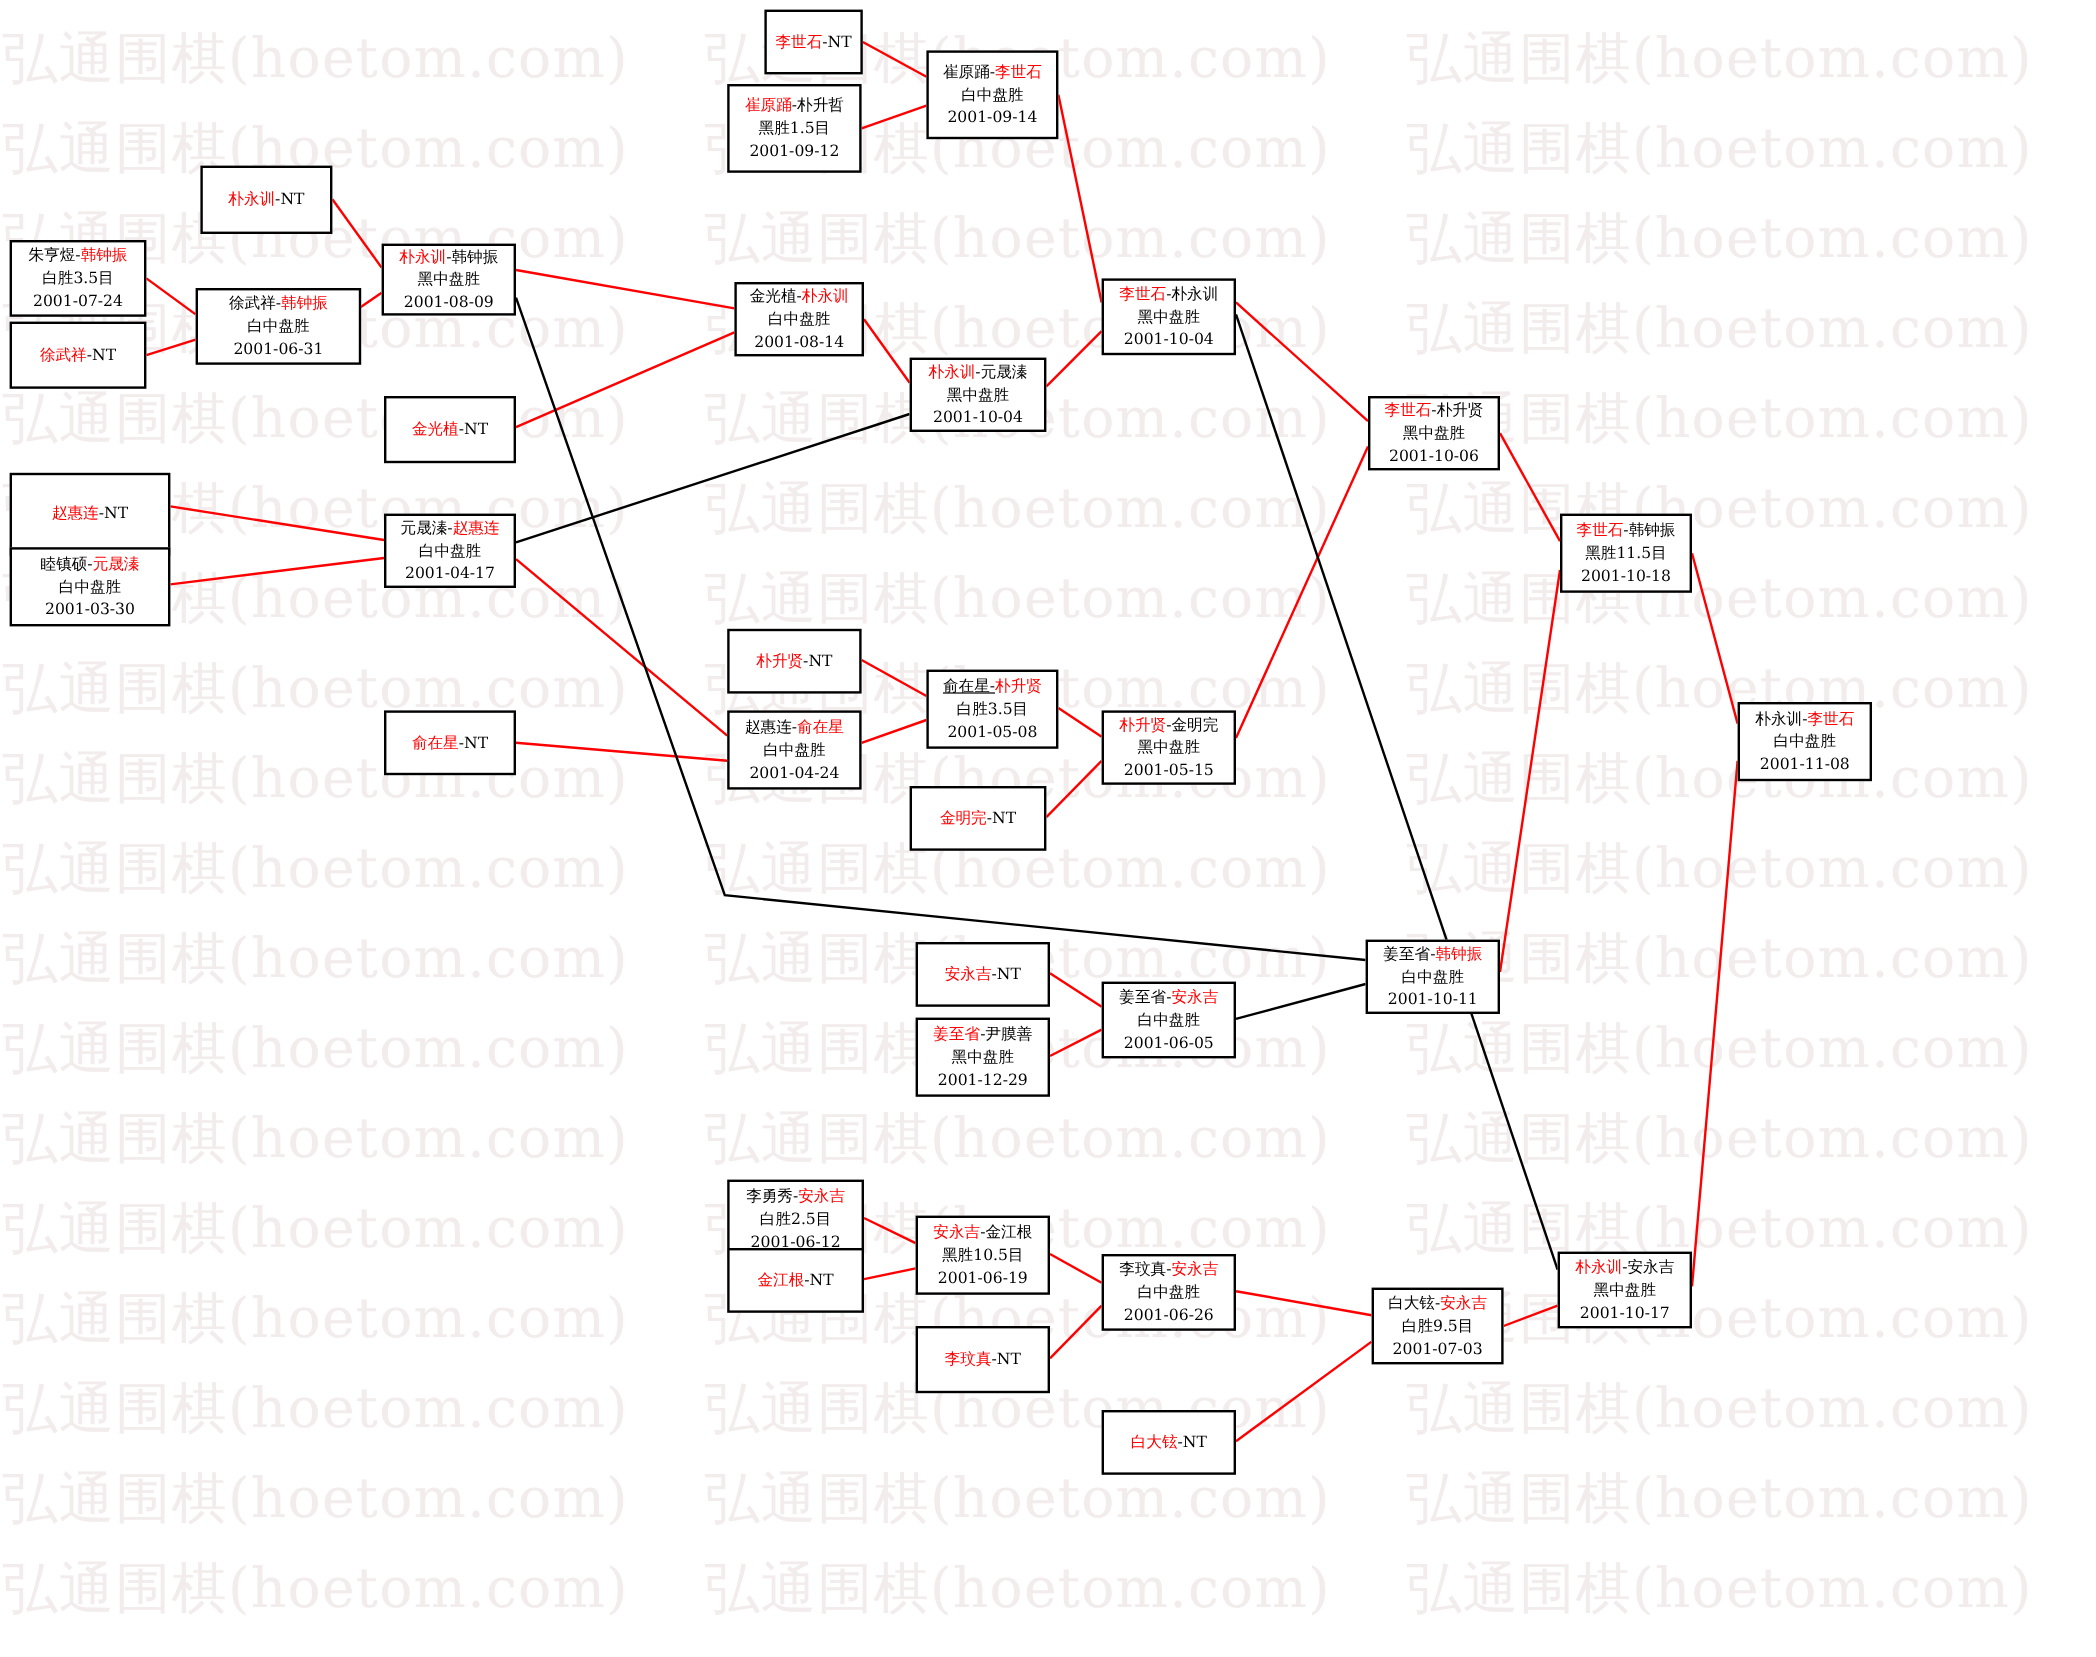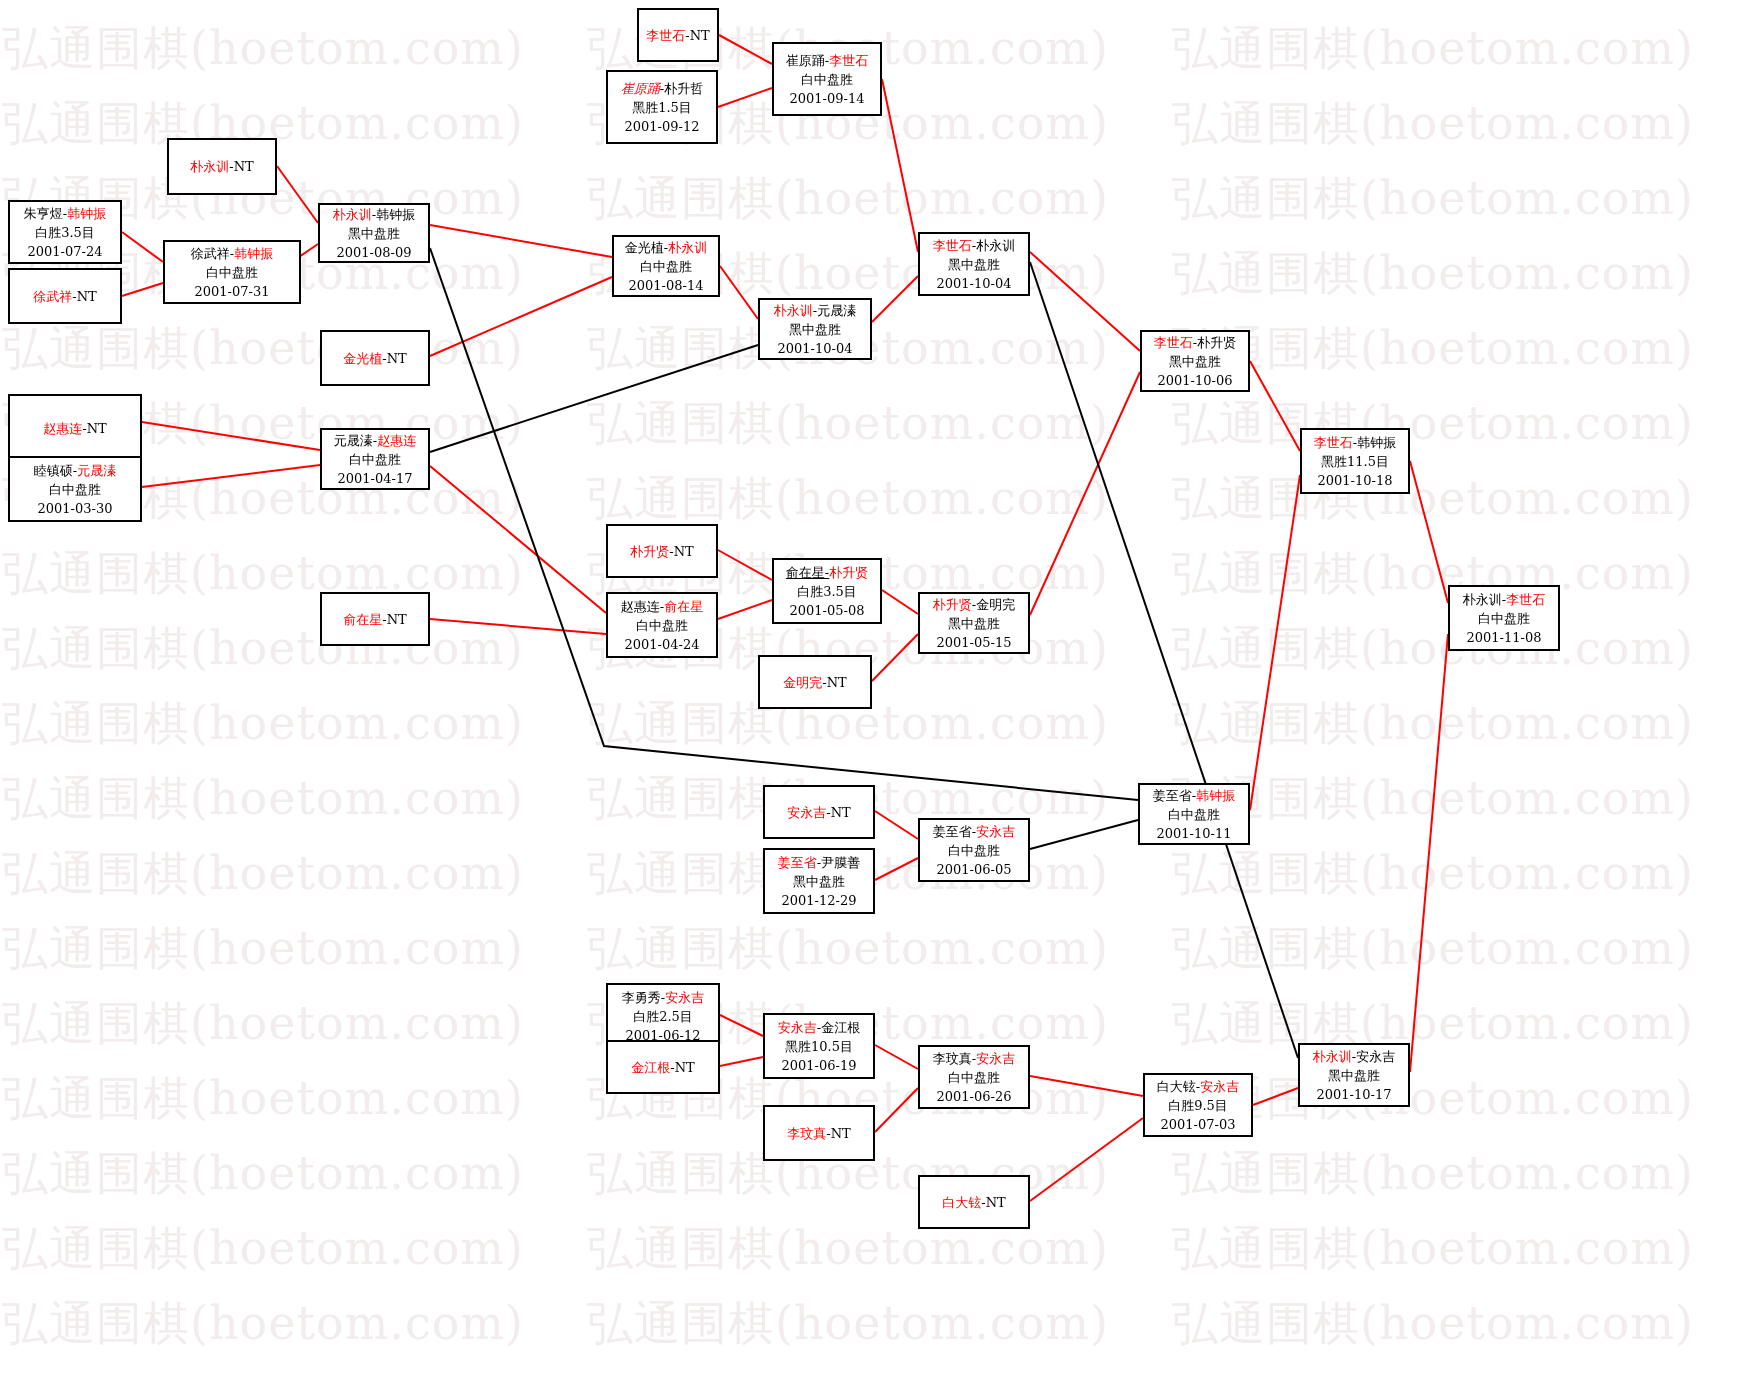--- a/index.html
+++ b/index.html
@@ -128,41 +128,41 @@
   <div id="box-layer">
       <div class="box" style="left: 637px; top: 8px; width: 82px; height: 54px; border-color: rgb(0, 0, 0);">
         <div class="brow"><span class="red" style="color: rgb(255, 0, 0);">李世石</span><span class="blk" style="color: rgb(0, 0, 0);">-NT</span></div>
       </div>
       <div class="box" style="left: 772px; top: 42px; width: 110px; height: 74px; border-color: rgb(0, 0, 0);">
         <div class="brow"><span class="blk" style="color: rgb(0, 0, 0);">崔原踊-</span><span class="red" style="color: rgb(255, 0, 0);">李世石</span></div>
         <div class="brow"><span class="blk" style="color: rgb(0, 0, 0);">白中盘胜</span></div>
         <div class="brow"><span class="blk" style="color: rgb(0, 0, 0);">2001-09-14</span></div>
       </div>
       <div class="box" style="left: 606px; top: 70px; width: 112px; height: 74px; border-color: rgb(0, 0, 0);">
-        <div class="brow"><span class="red" style="color: rgb(255, 0, 0); font-style: italic;">崔原踊</span><span class="blk" style="color: rgb(0, 0, 0);">-朴升哲</span></div>
+        <div class="brow"><span class="red" style="color: rgb(255, 0, 0);">崔原踊</span><span class="blk" style="color: rgb(0, 0, 0);">-朴升哲</span></div>
         <div class="brow"><span class="blk" style="color: rgb(0, 0, 0);">黑胜1.5目</span></div>
         <div class="brow"><span class="blk" style="color: rgb(0, 0, 0);">2001-09-12</span></div>
       </div>
       <div class="box" style="left: 167px; top: 138px; width: 110px; height: 57px; border-color: rgb(0, 0, 0);">
         <div class="brow"><span class="red" style="color: rgb(255, 0, 0);">朴永训</span><span class="blk" style="color: rgb(0, 0, 0);">-NT</span></div>
       </div>
       <div class="box" style="left: 8px; top: 200px; width: 114px; height: 64px; border-color: rgb(0, 0, 0);">
         <div class="brow"><span class="blk" style="color: rgb(0, 0, 0);">朱亨煜-</span><span class="red" style="color: rgb(255, 0, 0);">韩钟振</span></div>
         <div class="brow"><span class="blk" style="color: rgb(0, 0, 0);">白胜3.5目</span></div>
         <div class="brow"><span class="blk" style="color: rgb(0, 0, 0);">2001-07-24</span></div>
       </div>
       <div class="box" style="left: 318px; top: 203px; width: 112px; height: 60px; border-color: rgb(0, 0, 0);">
         <div class="brow"><span class="red" style="color: rgb(255, 0, 0);">朴永训</span><span class="blk" style="color: rgb(0, 0, 0);">-韩钟振</span></div>
         <div class="brow"><span class="blk" style="color: rgb(0, 0, 0);">黑中盘胜</span></div>
         <div class="brow"><span class="blk" style="color: rgb(0, 0, 0);">2001-08-09</span></div>
       </div>
       <div class="box" style="left: 163px; top: 240px; width: 138px; height: 64px; border-color: rgb(0, 0, 0);">
         <div class="brow"><span class="blk" style="color: rgb(0, 0, 0);">徐武祥-</span><span class="red" style="color: rgb(255, 0, 0);">韩钟振</span></div>
         <div class="brow"><span class="blk" style="color: rgb(0, 0, 0);">白中盘胜</span></div>
-        <div class="brow"><span class="blk" style="color: rgb(0, 0, 0);">2001-07-31</span></div>
+        <div class="brow"><span class="blk" style="color: rgb(0, 0, 0);">2001-06-31</span></div>
       </div>
       <div class="box" style="left: 8px; top: 268px; width: 114px; height: 56px; border-color: rgb(0, 0, 0);">
         <div class="brow"><span class="red" style="color: rgb(255, 0, 0);">徐武祥</span><span class="blk" style="color: rgb(0, 0, 0);">-NT</span></div>
       </div>
       <div class="box" style="left: 612px; top: 235px; width: 108px; height: 62px; border-color: rgb(0, 0, 0);">
         <div class="brow"><span class="blk" style="color: rgb(0, 0, 0);">金光植-</span><span class="red" style="color: rgb(255, 0, 0);">朴永训</span></div>
         <div class="brow"><span class="blk" style="color: rgb(0, 0, 0);">白中盘胜</span></div>
         <div class="brow"><span class="blk" style="color: rgb(0, 0, 0);">2001-08-14</span></div>
       </div>
       <div class="box" style="left: 918px; top: 232px; width: 112px; height: 64px; border-color: rgb(0, 0, 0);">

